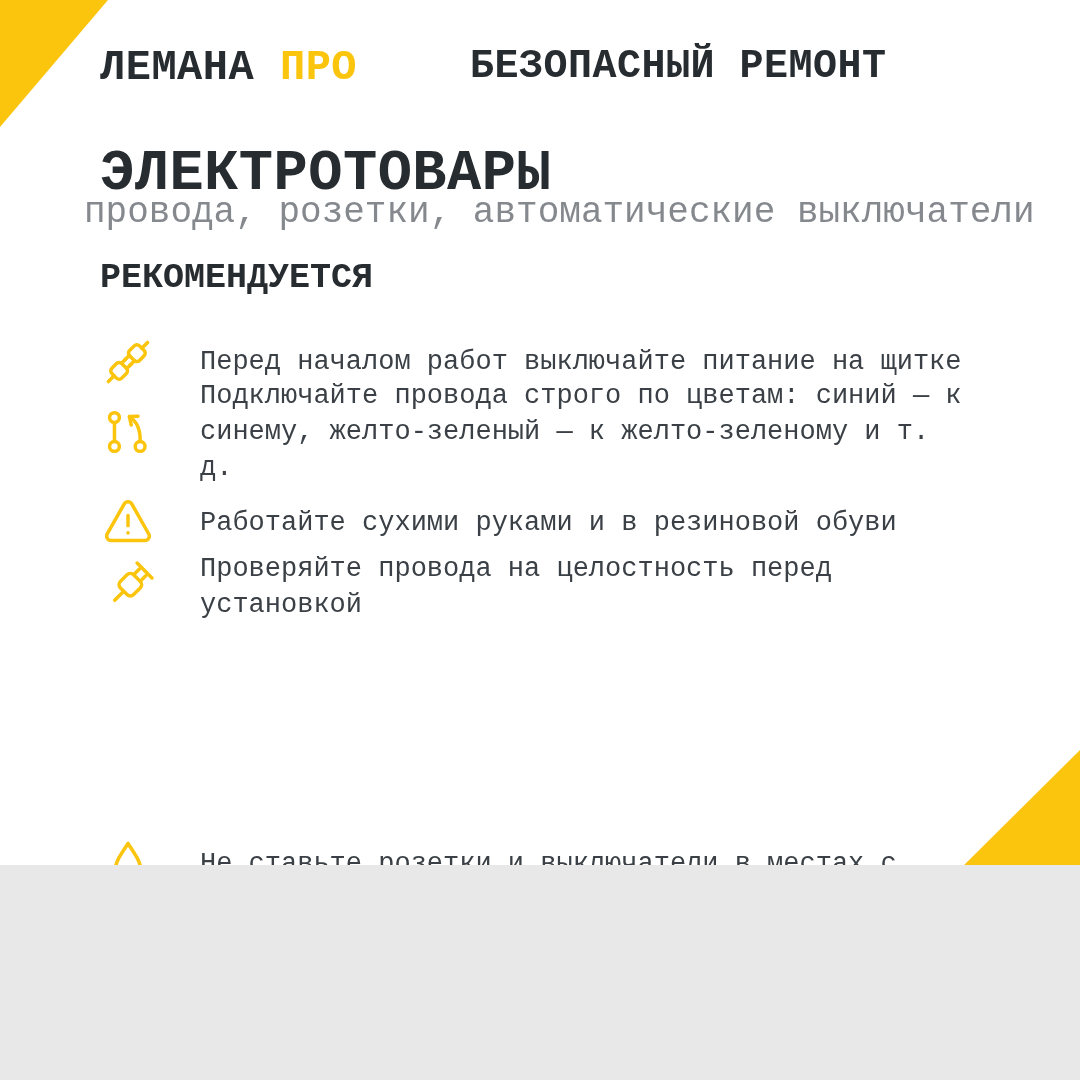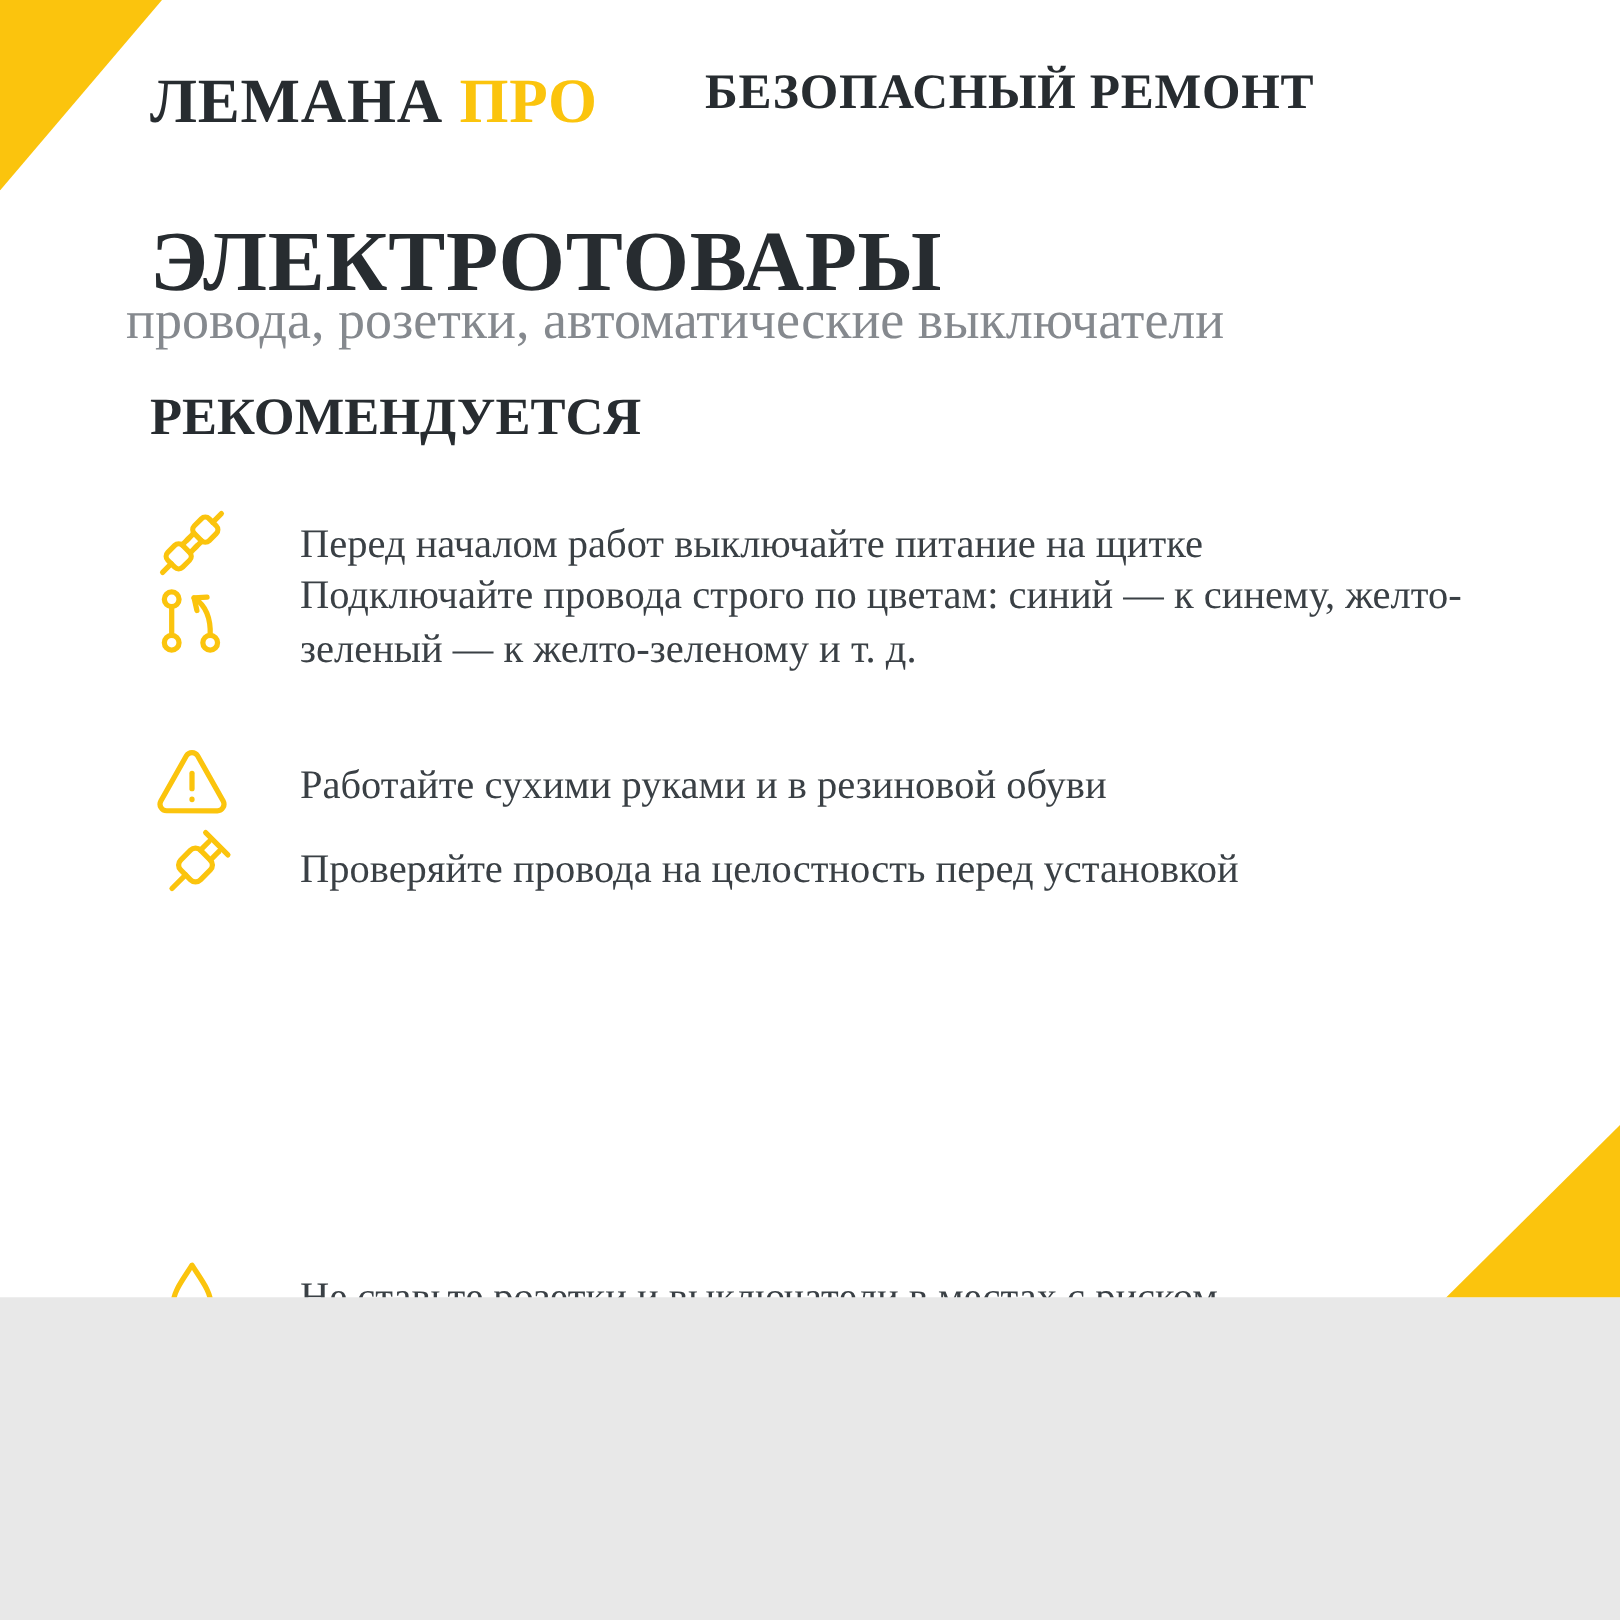--- a/index.html
+++ b/index.html
@@ -8,38 +8,38 @@
     --text:#3A4045;
     --muted:#85898E;
     --cape:#C18A20;
     --suit:#23272B;
     --skin:#F1B393;
   }
   *{box-sizing:border-box;}
   html,body{margin:0;padding:0;background:#e8e8e8;}
   .page{
     position:relative;width:1080px;height:865px;background:#ffffff;overflow:hidden;
-    font-family:Liberation Serif, serif;
+    font-family:Liberation Mono, monospace;
   }
   .tri-tl{
     position:absolute;left:0;top:0;width:108px;height:127px;background:var(--yellow);
     clip-path:polygon(0 0,100% 0,0 100%);
   }
   .corner-br{
     position:absolute;left:917px;top:750px;width:163px;height:330px;background:var(--yellow);
     clip-path:polygon(100% 0,0 49%,0 100%,100% 100%);
   }
   .hero{position:absolute;left:920px;top:933px;}
   .brand{
     position:absolute;left:100px;top:44px;font-size:42px;font-weight:800;
     color:var(--dark);letter-spacing:.5px;white-space:nowrap;
   }
   .brand .accent{color:var(--yellow);}
   .header-title{
-    position:absolute;left:470px;top:44px;font-size:33px;font-weight:800;
+    position:absolute;left:470px;top:44px;font-size:40px;font-weight:800;
     color:var(--dark);letter-spacing:.5px;white-space:nowrap;
   }
   .page-title{
     position:absolute;left:100px;top:142px;font-size:57px;font-weight:800;
     color:var(--dark);letter-spacing:.5px;white-space:nowrap;
   }
   .page-subtitle{
     position:absolute;left:84px;top:192px;font-size:36px;color:var(--muted);white-space:nowrap;
   }
   .sec-h{

